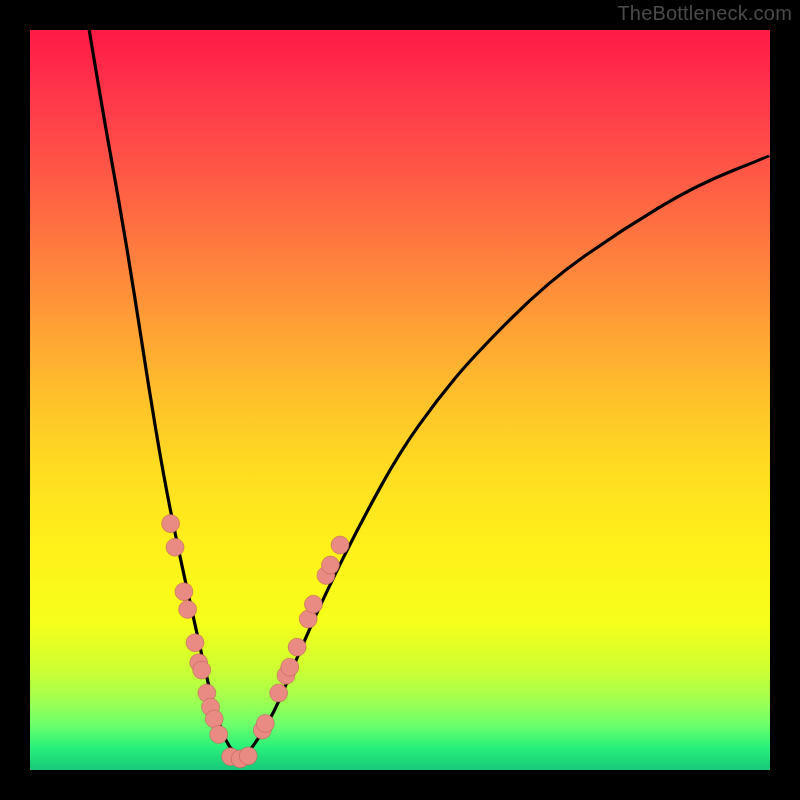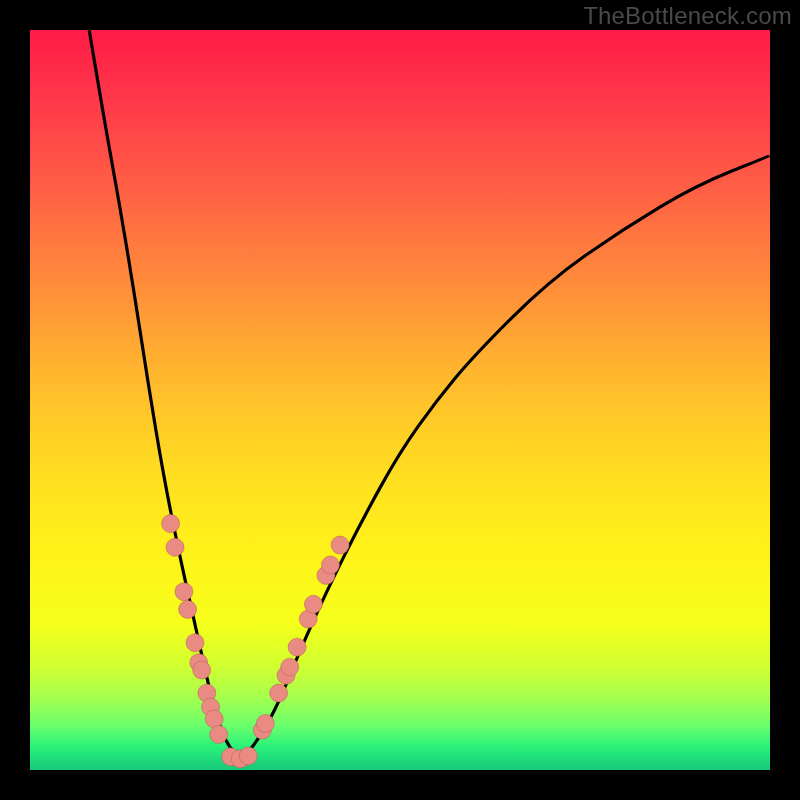--- a/index.html
+++ b/index.html
@@ -42,21 +42,21 @@
       #6aff6c 94%,
       #28f07a 97%,
       #17c87a 100%
     );
   }
   .watermark {
     position: absolute;
     top: 2px;
     right: 8px;
     color: #4a4a4a;
-    font-size: 24px;
+    font-size: 20px;
     font-weight: 500;
     letter-spacing: 0.2px;
     user-select: none;
   }
   svg.curve {
     position: absolute;
     left: 0;
     top: 0;
     width: 740px;
     height: 740px;

